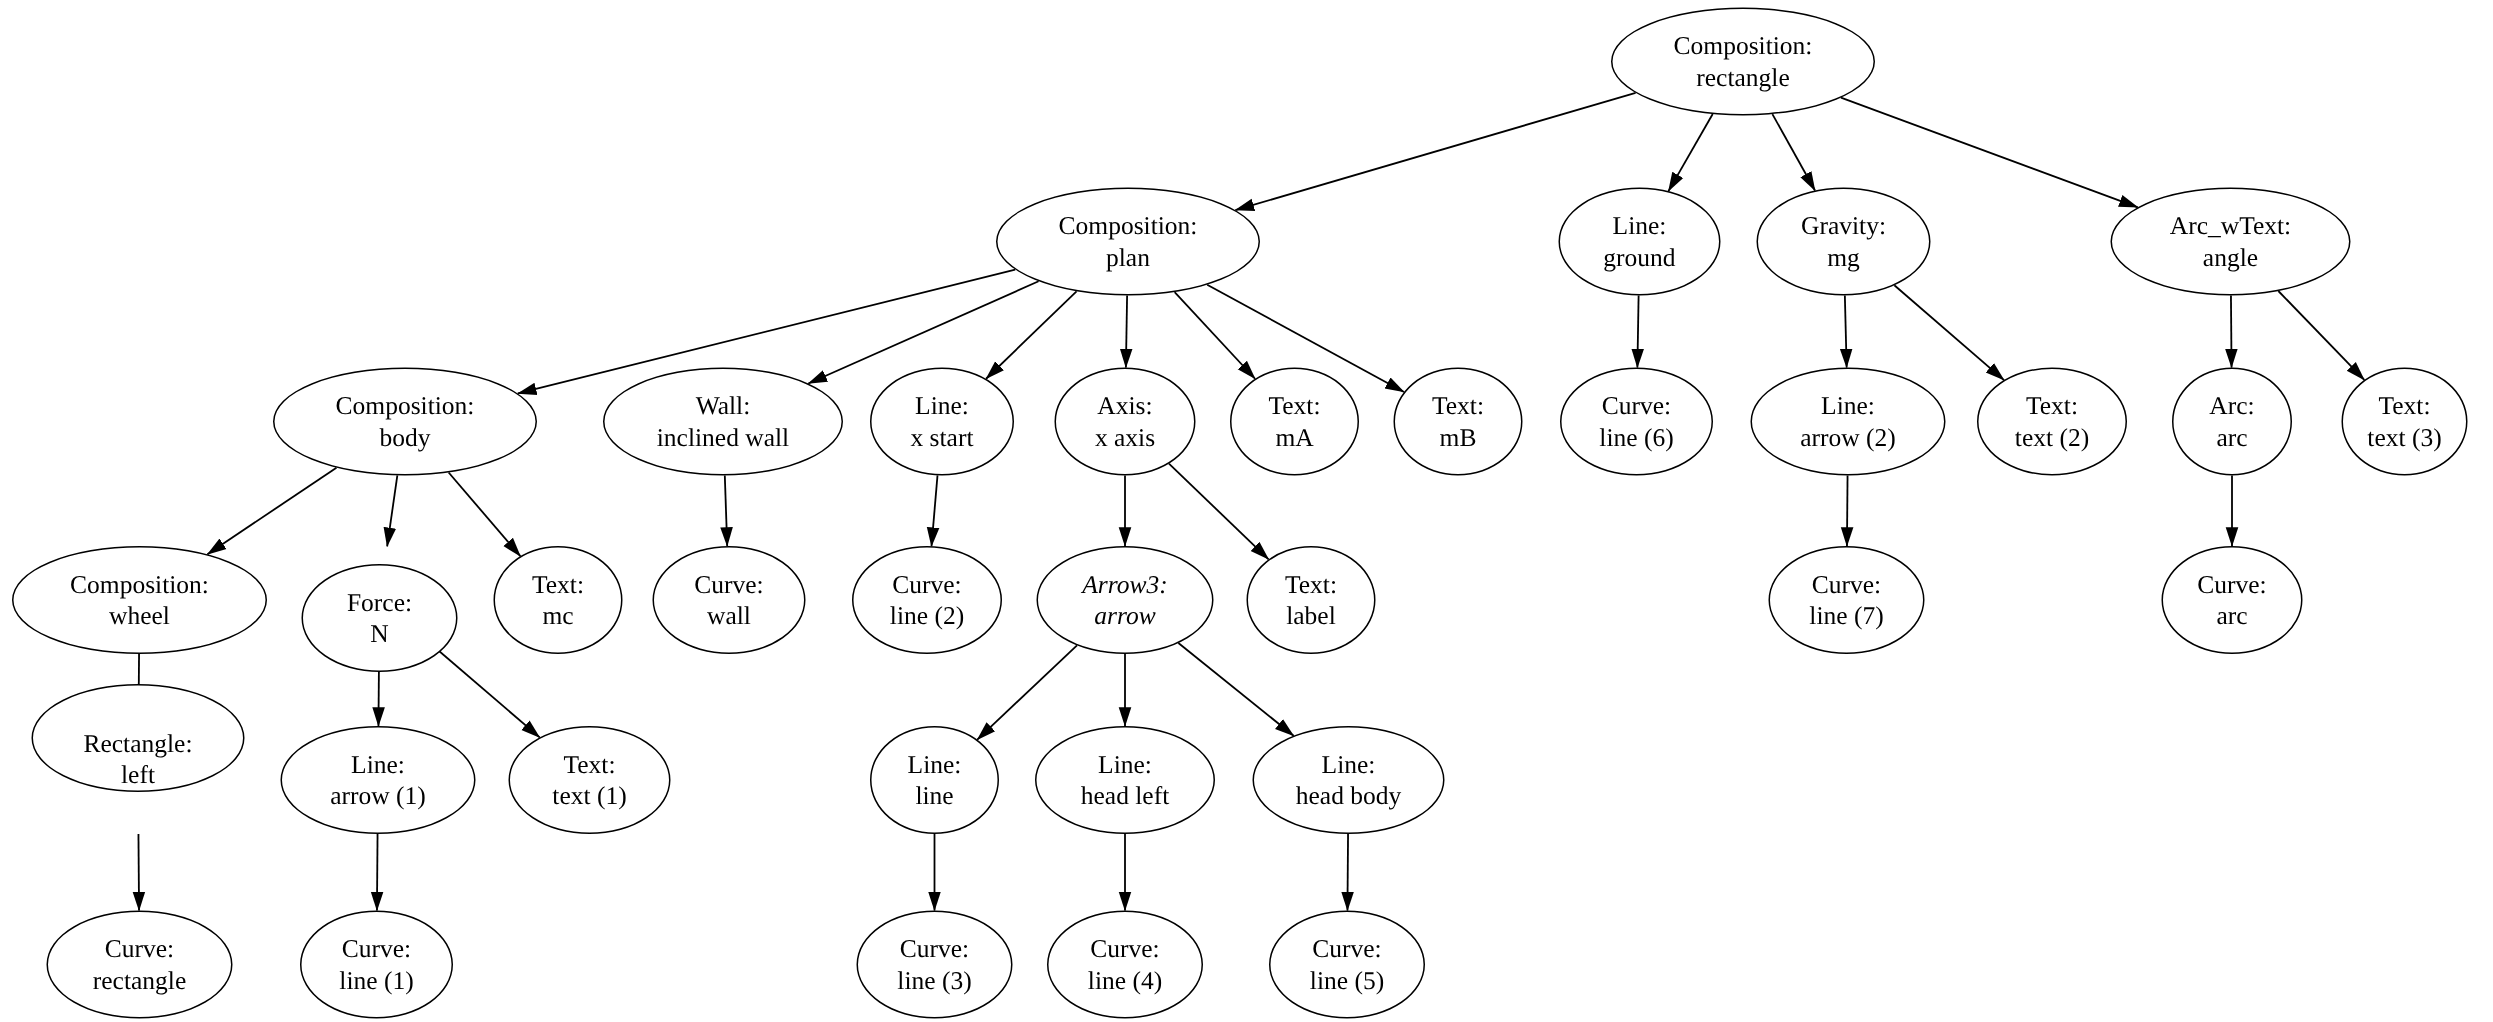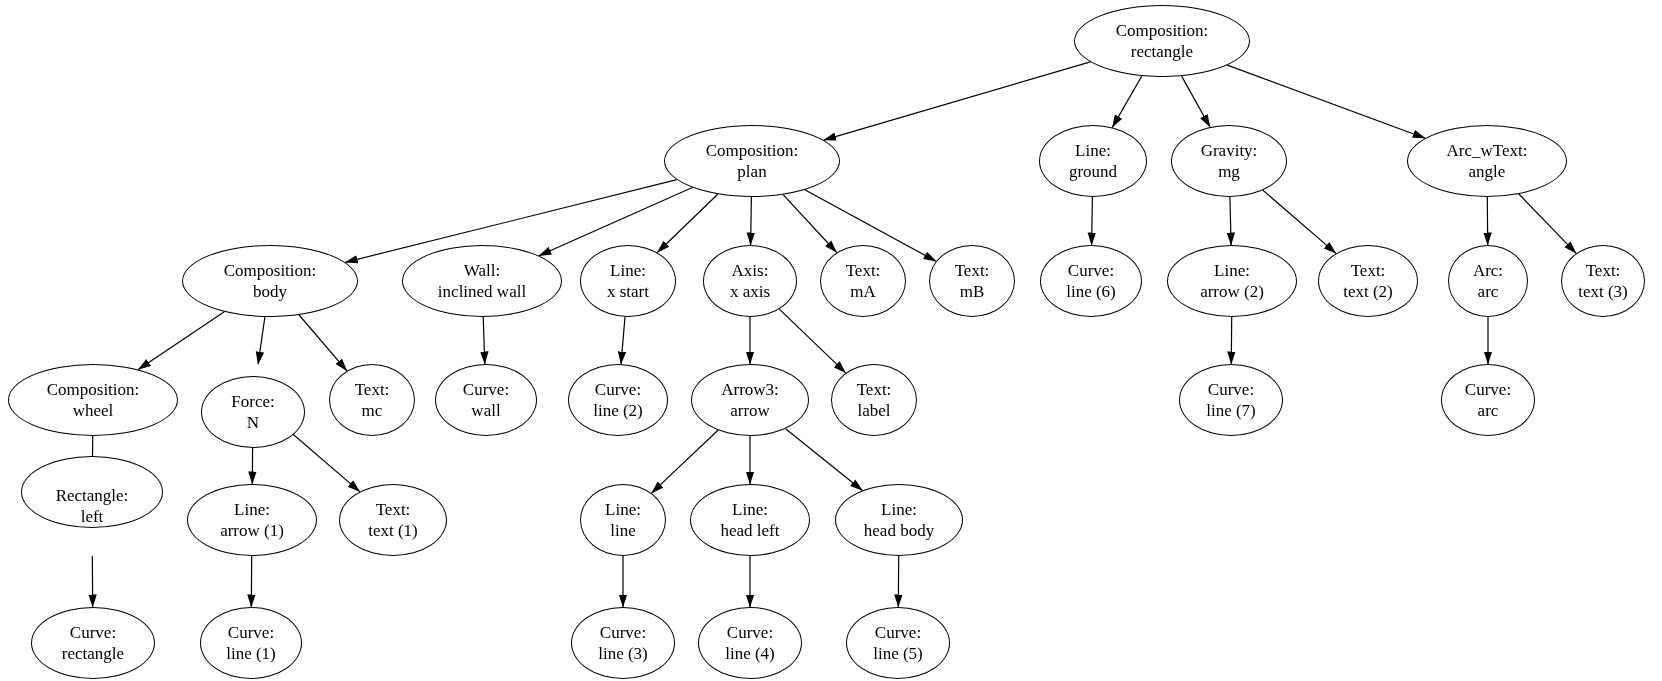--- a/index.html
+++ b/index.html
@@ -160,21 +160,21 @@
         <span>mc</span>
       </div>
       <div class="node" style="left: 435px; top: 364px; width: 102px; height: 72px;">
         <span>Curve:</span>
         <span>wall</span>
       </div>
       <div class="node" style="left: 568px; top: 364px; width: 100px; height: 72px;">
         <span>Curve:</span>
         <span>line (2)</span>
       </div>
-      <div class="node" style="left: 691px; top: 364px; width: 118px; height: 72px;">
+      <div class="node" style="left: 691px; top: 364px; width: 118px; height: 72px; font-style: italic;">
         <span>Arrow3:</span>
         <span>arrow</span>
       </div>
       <div class="node" style="left: 831px; top: 364px; width: 86px; height: 72px;">
         <span>Text:</span>
         <span>label</span>
       </div>
       <div class="node" style="left: 1179px; top: 364px; width: 104px; height: 72px;">
         <span>Curve:</span>
         <span>line (7)</span>

